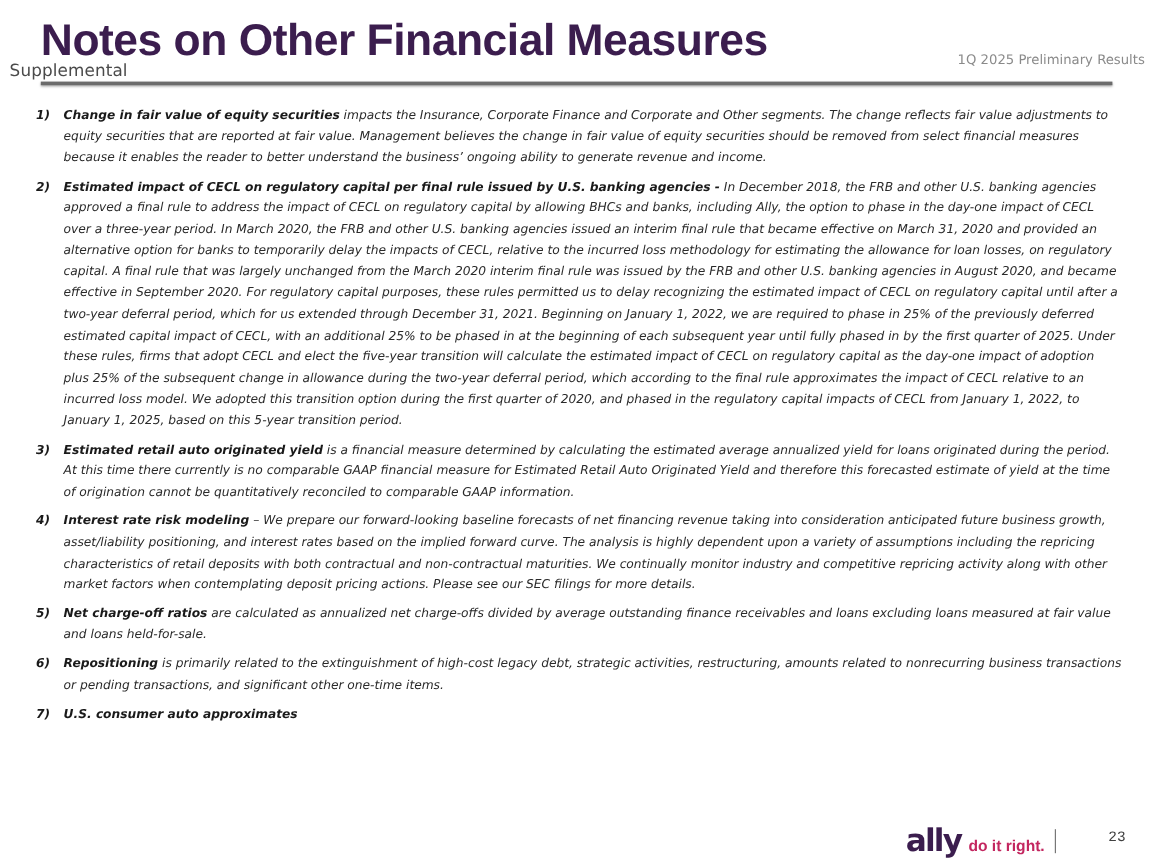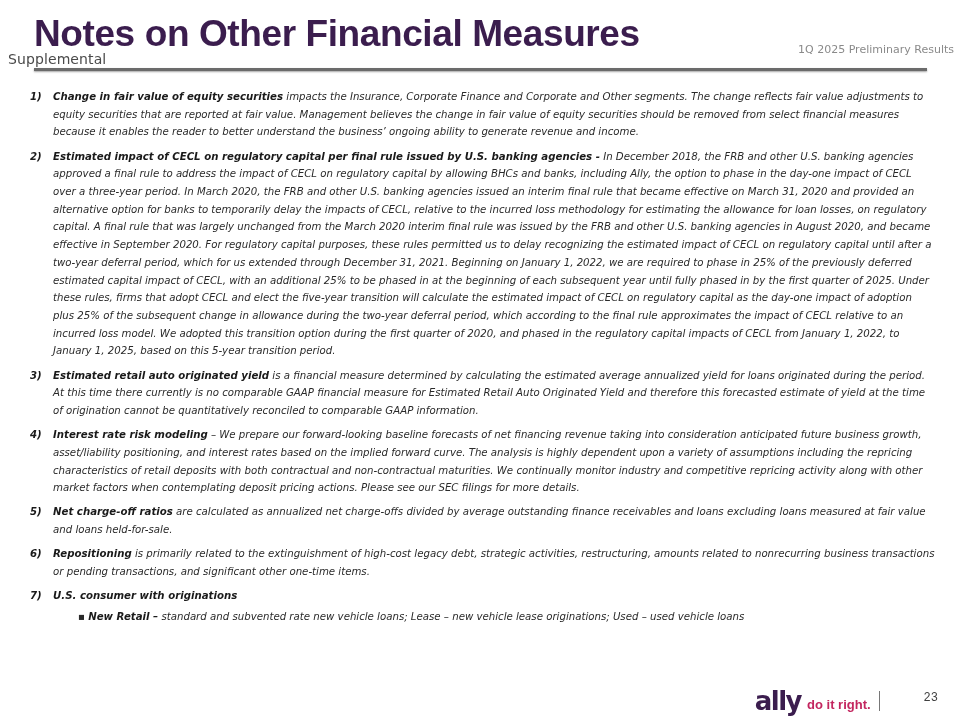--- a/index.html
+++ b/index.html
@@ -91,25 +91,22 @@
   </div>
   <div class="note">
     <span class="note-num">6)</span>
     <div class="note-body">
       <span class="note-term">Repositioning</span><span> is primarily related to the extinguishment of high-cost legacy debt, strategic activities, restructuring, amounts related to nonrecurring business transactions or pending transactions, and significant other one-time items.</span>
     </div>
   </div>
   <div class="note">
     <span class="note-num">7)</span>
     <div class="note-body">
-      <span class="note-term">U.S. consumer with originations</span>
+      <span class="note-term">U.S. consumer auto approximates</span>
       <div class="sub-list">
-        <div class="sub-item">
-          <span>▪ </span><span class="note-term">New Retail –</span><span> standard and subvented rate new vehicle loans; Lease – new vehicle lease originations; Used – used vehicle loans</span>
-        </div>
       </div>
     </div>
   </div>
 </div>
 
 <div class="footer">
   <span class="logo">ally</span>
   <span class="tagline">do it right.</span>
   <span class="footer-sep"></span>
   <span class="page-num">23</span>

